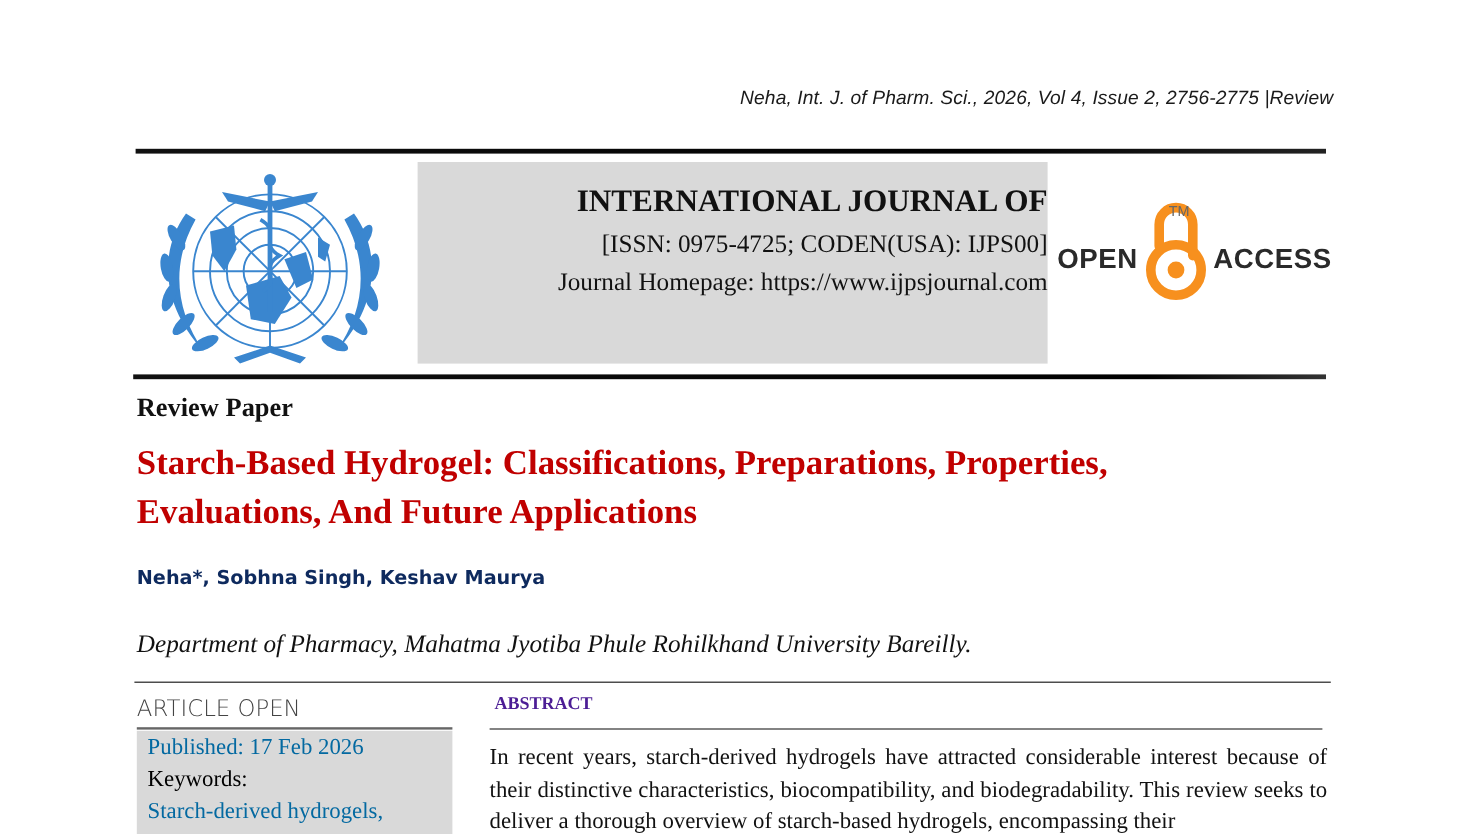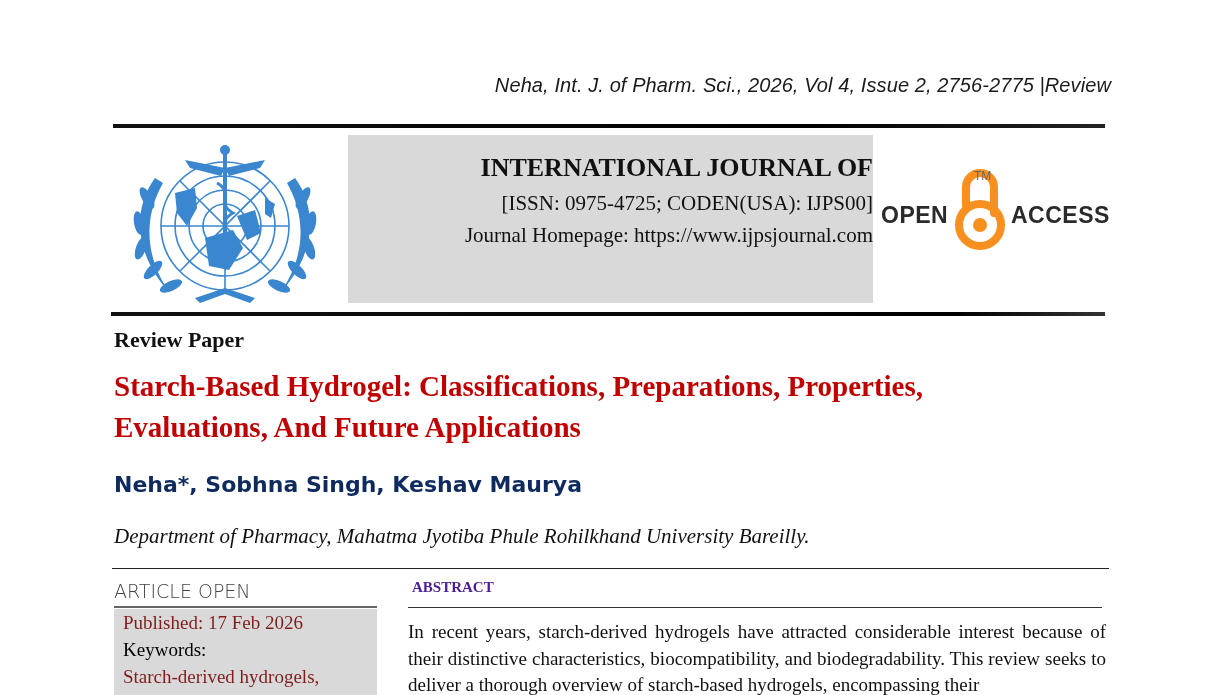--- a/index.html
+++ b/index.html
@@ -14,21 +14,21 @@
       overflow: hidden;
       font-family: "Liberation Serif", serif;
       color: #000;
     }
     .citation {
       position: absolute;
       right: 109px;
       top: 74px;
       font-family: "Liberation Sans", sans-serif;
       font-style: italic;
-      font-size: 20px;
+      font-size: 16px;
       color: #1a1a1a;
       letter-spacing: 0.1px;
     }
     .rule-top {
       position: absolute;
       left: 113px;
       top: 124px;
       width: 992px;
       height: 4px;
       background: linear-gradient(to right, #111 0%, #000 70%, #222 100%);
@@ -123,21 +123,21 @@
       font-size: 29px;
       line-height: 41px;
       color: #c00000;
     }
     .authors {
       position: absolute;
       left: 114px;
       top: 472px;
       font-family: "DejaVu Sans", sans-serif;
       font-weight: bold;
-      font-size: 22px;
+      font-size: 16px;
       color: #0e2a5e;
     }
     .affiliation {
       position: absolute;
       left: 114px;
       top: 524px;
       font-family: "Liberation Serif", serif;
       font-style: italic;
       font-size: 21px;
       color: #111;
@@ -174,21 +174,21 @@
       top: 609px;
       width: 263px;
       height: 90px;
       background: #d9d9d9;
     }
     .info-line {
       position: absolute;
       left: 9px;
       font-family: "Liberation Serif", serif;
       font-size: 19px;
-      color: #7f1d1d;
+      color: #0369a1;
       white-space: nowrap;
     }
     .info-published { top: 3px; }
     .info-keywords-label { top: 30px; color: #000000; }
     .info-keywords { top: 57px; }
     .abstract-heading {
       position: absolute;
       left: 412px;
       top: 579px;
       font-family: "Liberation Serif", serif;

